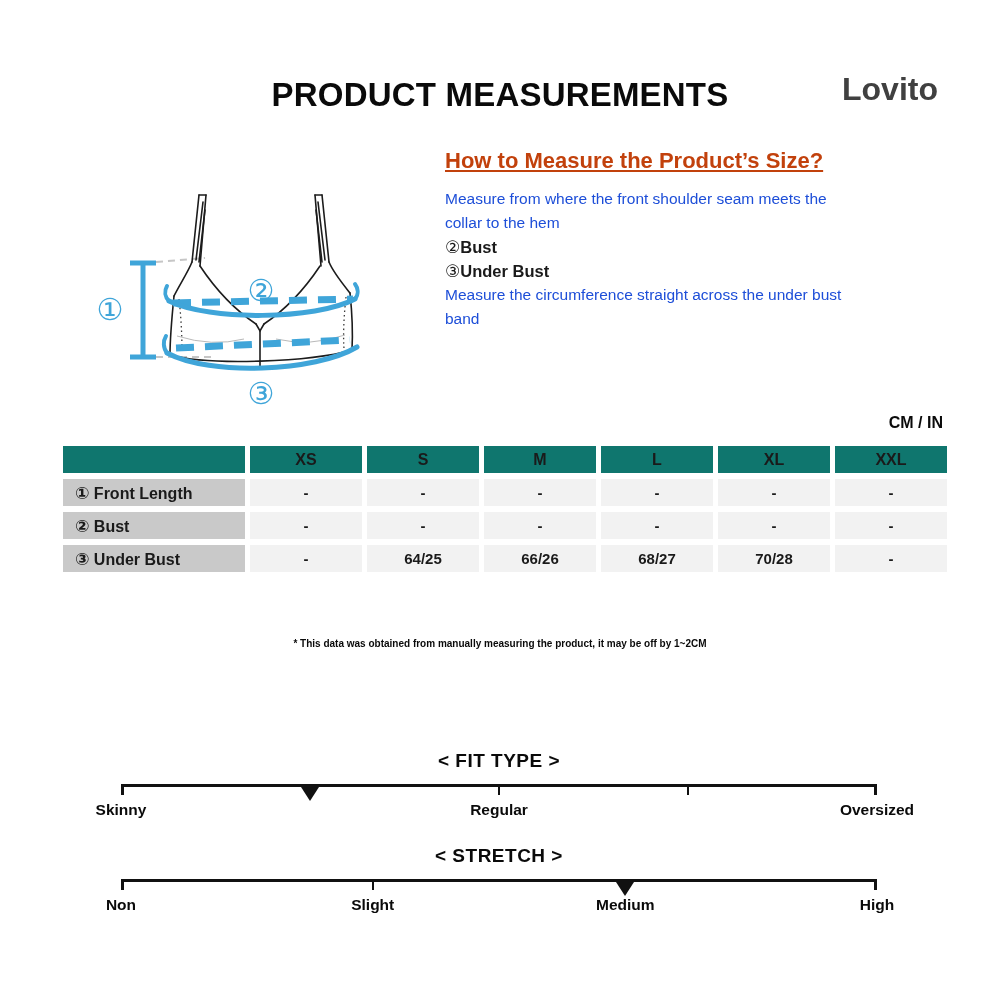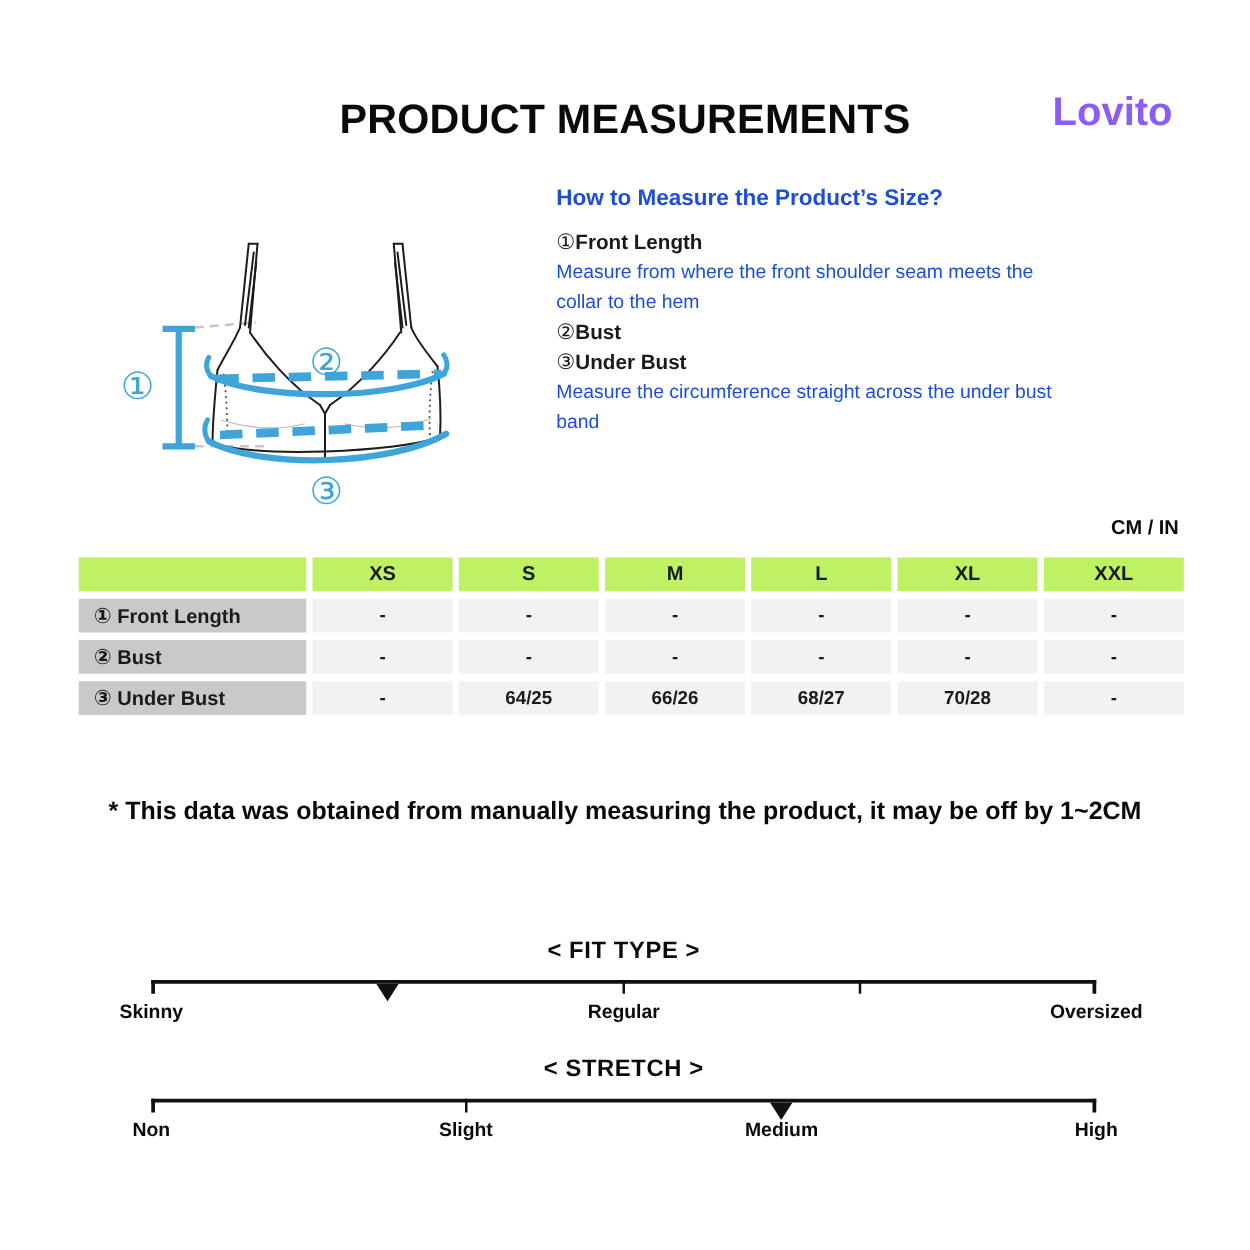--- a/index.html
+++ b/index.html
@@ -1,47 +1,47 @@
 <!DOCTYPE html>
 <html><head>
 <meta charset="utf-8">
 <style>
   html,body{margin:0;padding:0;background:#fff;}
   .canvas{position:relative;width:1000px;height:1000px;background:#fff;overflow:hidden;
           font-family:"Liberation Sans",sans-serif;color:#111;}
 
   .page-title{position:absolute;left:0;right:0;top:76px;text-align:center;
               font-size:33px;font-weight:800;letter-spacing:.2px;color:#0a0a0a;}
-  .brand{position:absolute;right:62px;top:71px;font-size:32px;font-weight:800;color:#8b5cf6;}
+  .brand{position:absolute;right:62px;top:71px;font-size:32px;font-weight:800;color:#404040;}
 
   .diagram{position:absolute;left:60px;top:150px;width:380px;height:290px;}
   .marker{position:absolute;transform:translate(-50%,-50%);font-size:30px;line-height:1;
           color:#3fa5d9;font-family:"DejaVu Sans",sans-serif;}
   .m1{left:110px;top:310px;}
   .m2{left:261px;top:291px;}
   .m3{left:261px;top:394px;}
 
   .howto{position:absolute;left:445px;top:148px;width:478px;}
-  .howto-heading{font-size:18px;font-weight:bold;color:#1d4ed8;margin-bottom:13px;}
+  .howto-heading{font-size:22px;font-weight:bold;color:#c2410c;margin-bottom:13px;text-decoration:underline;}
   .step-label{font-size:16.5px;font-weight:bold;line-height:24px;color:#1a1a1a;}
   .step-label .circ{font-weight:400;}
   .circ{font-family:"DejaVu Sans",sans-serif;font-size:17px;}
   .step-line{font-size:15.5px;line-height:24px;color:#1d4ed8;}
 
   .unit{position:absolute;right:57px;top:414px;font-size:16px;font-weight:bold;color:#0a0a0a;}
 
   .size-table{position:absolute;left:58px;top:440px;border-collapse:separate;border-spacing:5px 6px;}
   .size-table th,.size-table td{height:27px;padding:0;font-weight:bold;vertical-align:middle;}
-  .size-table thead th{background:#bef264;width:112px;text-align:center;font-size:16px;color:#1a1a1a;}
+  .size-table thead th{background:#0f766e;width:112px;text-align:center;font-size:16px;color:#1a1a1a;}
   .size-table thead th.corner{width:170px;}
   .size-table tbody th{background:#c9c9c9;width:170px;text-align:left;padding-left:12px;font-size:16px;color:#1a1a1a;}
   .size-table td{background:#f2f2f2;text-align:center;font-size:15px;color:#1a1a1a;}
 
   .footnote{position:absolute;left:0;right:0;top:638px;text-align:center;
-            font-size:20px;font-weight:bold;color:#0a0a0a;}
+            font-size:10px;font-weight:bold;color:#0a0a0a;}
 
   .slider{position:absolute;left:121px;width:756px;height:78px;}
   .slider-title{position:absolute;left:0;right:0;top:0;text-align:center;
                 font-size:19px;font-weight:bold;letter-spacing:.5px;color:#0a0a0a;}
   .slider-track{position:absolute;left:0;right:0;top:34px;height:3px;background:#111;}
   .slider-track .cap-left{position:absolute;left:0;top:0;width:3px;height:11px;background:#111;}
   .slider-track .cap-right{position:absolute;right:0;top:0;width:3px;height:11px;background:#111;}
   .slider-track .tick{position:absolute;top:0;width:2px;height:11px;background:#111;transform:translateX(-50%);}
   .slider-track .tri{position:absolute;top:3px;width:0;height:0;transform:translateX(-50%);
                      border-left:9px solid transparent;border-right:9px solid transparent;
@@ -114,21 +114,20 @@
       <path d="M107 203 C103 198 103 191 106 186" stroke-width="4" stroke-linecap="round"></path>
     </g>
   </svg>
   <span class="marker m1">①</span>
   <span class="marker m2">②</span>
   <span class="marker m3">③</span>
 
   <div class="howto">
     <div class="howto-heading">How to Measure the Product’s Size?</div>
     <div id="steps">
-        <div class="step-label"><span class="circ">①</span>Front Length</div>
         <div class="step-line">Measure from where the front shoulder seam meets the</div>
         <div class="step-line">collar to the hem</div>
         <div class="step-label"><span class="circ">②</span>Bust</div>
         <div class="step-label"><span class="circ">③</span>Under Bust</div>
         <div class="step-line">Measure the circumference straight across the under bust</div>
         <div class="step-line">band</div>
       </div>
   </div>
 
   <div class="unit">CM / IN</div>

